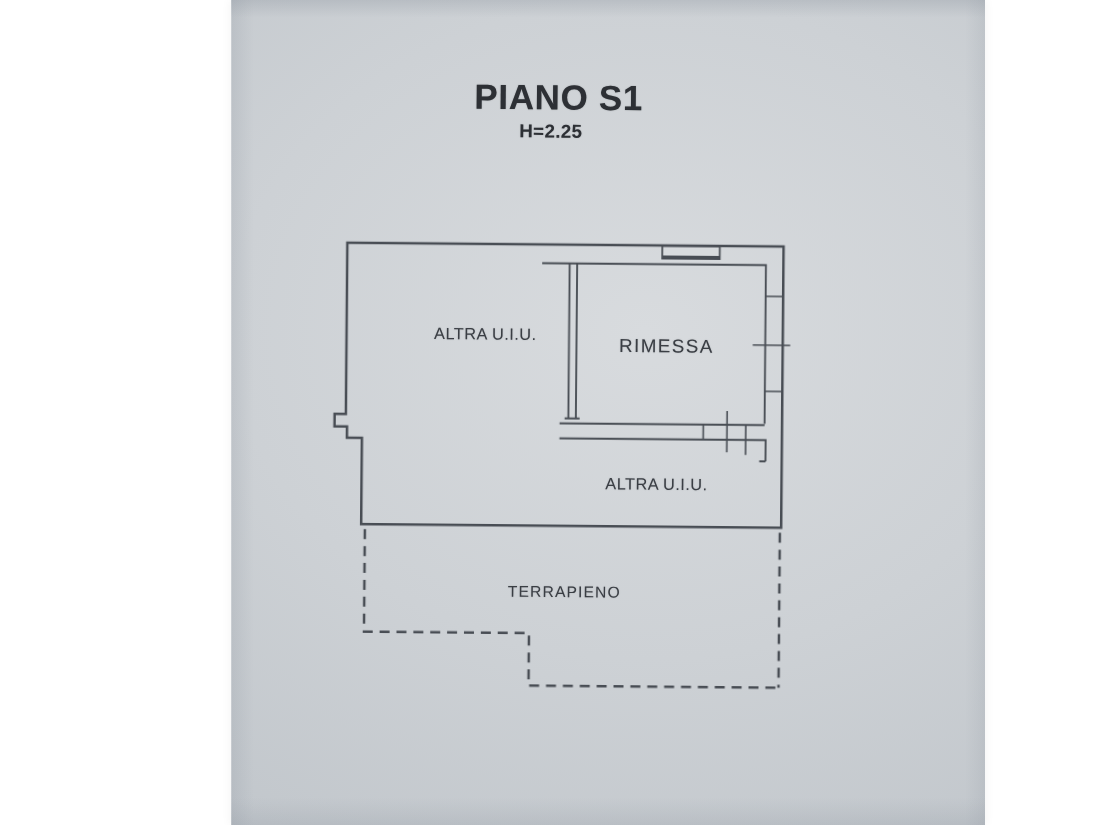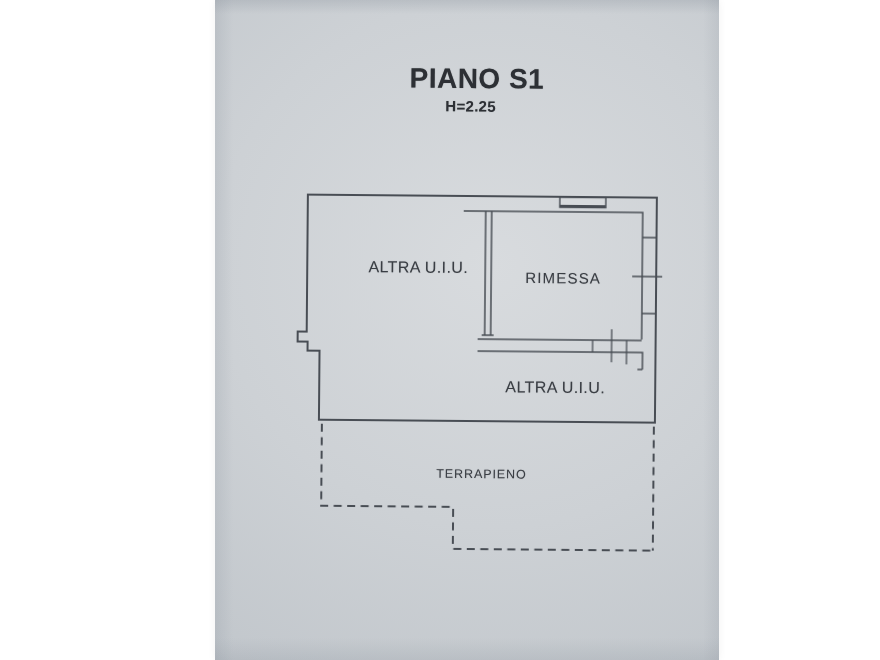--- a/index.html
+++ b/index.html
@@ -9,43 +9,42 @@
     --paper-dark:#aeb5bd;
     --line:#484d54;
     --text:#3a3e44;
     --title:#2d3035;
   }
   *{margin:0;padding:0;box-sizing:border-box;}
   html,body{width:880px;height:660px;overflow:hidden;background:var(--page-bg);
     font-family:"Liberation Sans", sans-serif;}
   .canvas{position:relative;width:880px;height:660px;background:var(--page-bg);}
   .photo{
-    position:absolute;left:185px;top:0;width:504px;height:660px;
+    position:absolute;left:185px;top:0;width:603px;height:660px;
     background:
       linear-gradient(to bottom, rgba(140,148,158,.30), rgba(140,148,158,0) 14px),
       linear-gradient(to top, rgba(140,148,158,.22), rgba(140,148,158,0) 22px),
       linear-gradient(to right, rgba(140,148,158,.22), rgba(140,148,158,0) 18px),
       linear-gradient(to left, rgba(140,148,158,.18), rgba(140,148,158,0) 16px),
       radial-gradient(130% 95% at 55% 40%, var(--paper-light) 0%, var(--paper) 42%, #c2c7cc 74%, var(--paper-dark) 100%);
     box-shadow:0 0 8px rgba(0,0,0,.06);
-    margin-left:30px;
   }
   .tilt{position:absolute;inset:0;transform:rotate(0.5deg);transform-origin:50% 45%;}
   svg.plan{position:absolute;left:0;top:0;filter:blur(.25px);}
   .lbl{
     position:absolute;transform:translate(-50%,-50%);
     color:var(--text);white-space:nowrap;
     text-shadow:0 0 1px rgba(60,64,70,.35);
   }
   .plan-title{
     font-size:28px;font-weight:700;letter-spacing:.5px;color:var(--title);
     text-shadow:0 0 1px rgba(40,44,48,.4);
   }
   .plan-sub{font-size:15px;font-weight:700;letter-spacing:.3px;color:var(--title);}
-  .room{font-size:16px;letter-spacing:.4px;}
+  .room{font-size:13px;letter-spacing:.4px;}
   .room-rimessa{font-size:15px;letter-spacing:1.2px;}
   .room-terra{font-size:12.5px;letter-spacing:.9px;}
 </style>
 </head>
 <body>
 
 <div class="canvas">
   <div class="photo">
     <div class="tilt">
 

